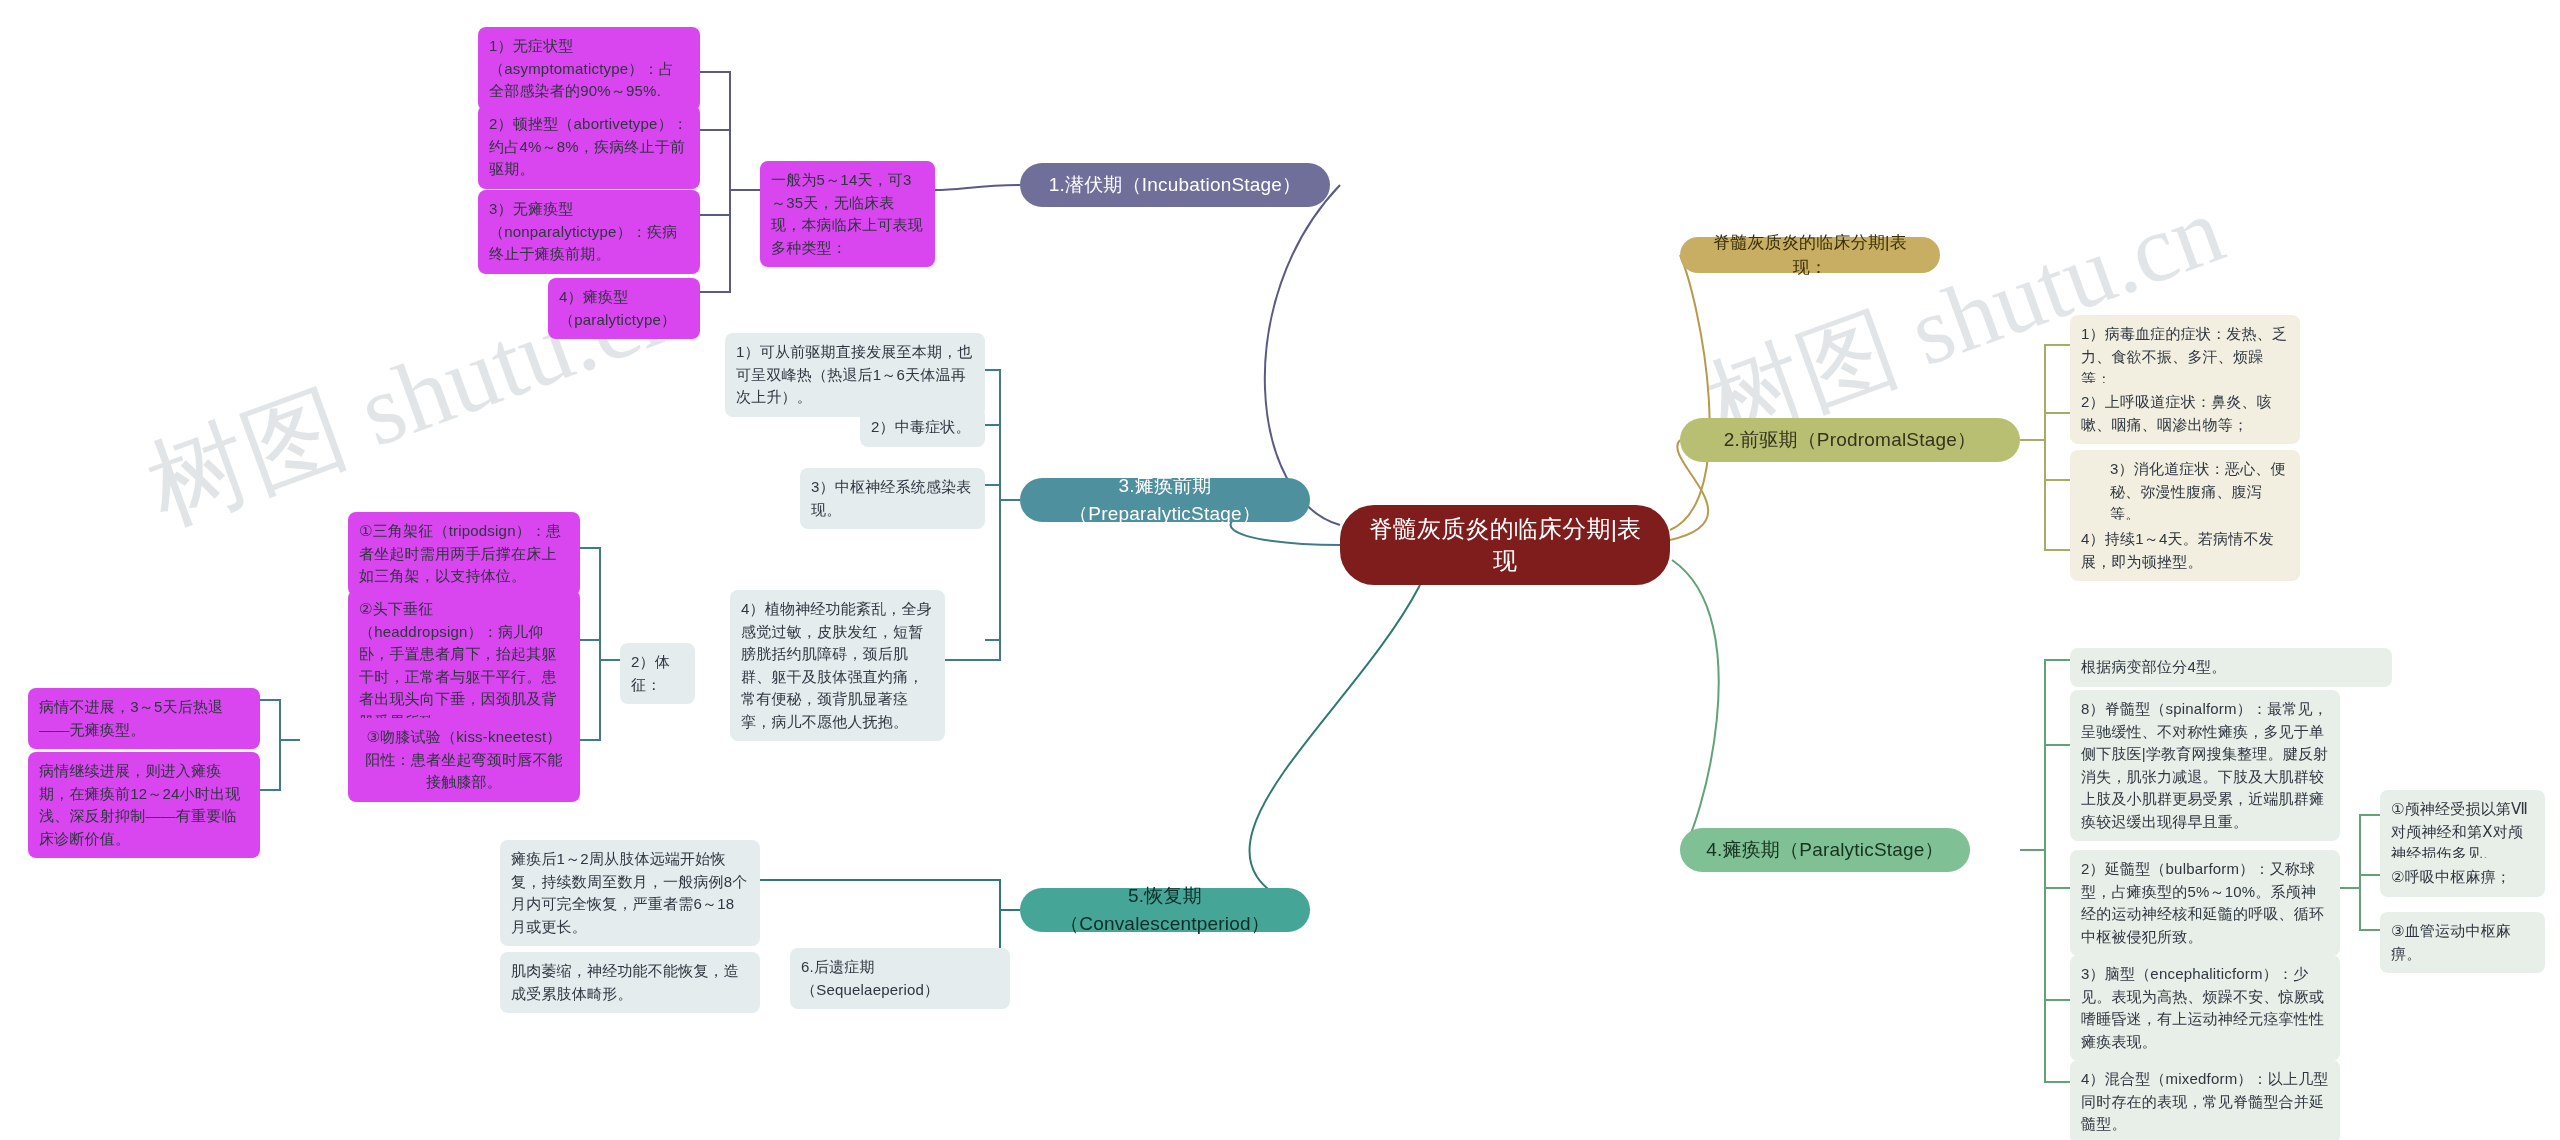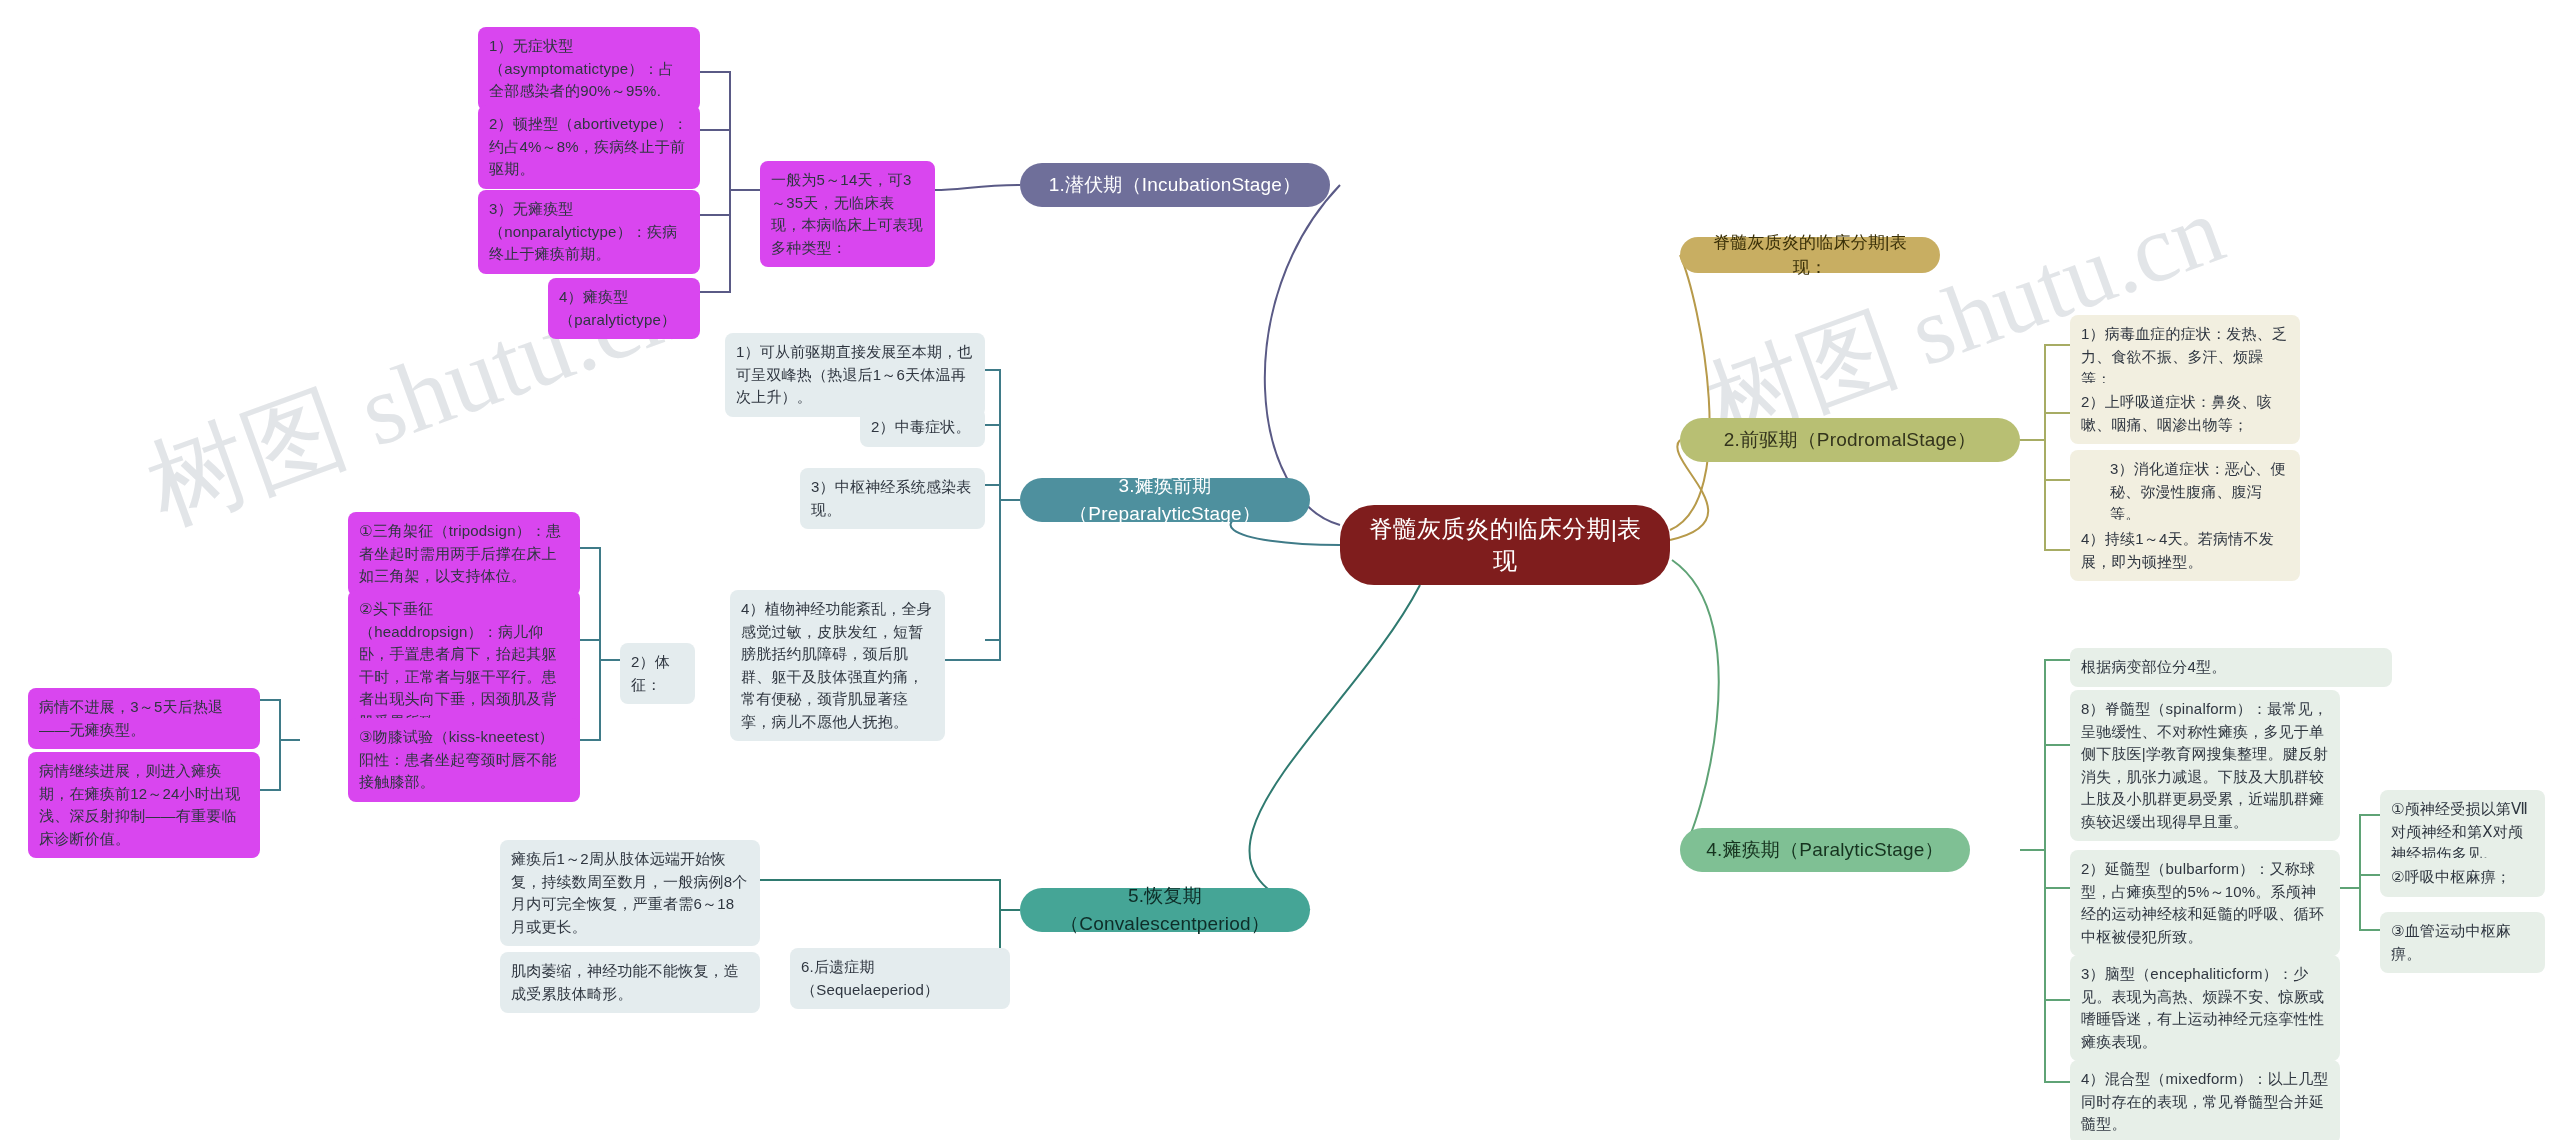--- a/index.html
+++ b/index.html
@@ -174,21 +174,21 @@
   <div class="node leaf-teal" style="left:620px;top:643px;width:75px;">
     <span>2）体征：</span>
   </div>
 
   <div class="node leaf-mint" style="left:348px;top:512px;width:232px;">
     <span>①三角架征（tripodsign）：患者坐起时需用两手后撑在床上如三角架，以支持体位。</span>
   </div>
   <div class="node leaf-mint" style="left:348px;top:590px;width:232px;">
     <span>②头下垂征（headdropsign）：病儿仰卧，手置患者肩下，抬起其躯干时，正常者与躯干平行。患者出现头向下垂，因颈肌及背肌受累所致。</span>
   </div>
-  <div class="node leaf-mint" style="left:348px;top:718px;width:232px;">
+  <div class="node leaf-mint" style="left:348px;top:718px;width:232px;text-align:center;">
     <span>③吻膝试验（kiss-kneetest）阳性：患者坐起弯颈时唇不能接触膝部。</span>
   </div>
 
   <div class="node leaf-mint" style="left:28px;top:688px;width:232px;">
     <span>病情不进展，3～5天后热退——无瘫痪型。</span>
   </div>
   <div class="node leaf-mint" style="left:28px;top:752px;width:232px;">
     <span>病情继续进展，则进入瘫痪期，在瘫痪前12～24小时出现浅、深反射抑制——有重要临床诊断价值。</span>
   </div>
 

